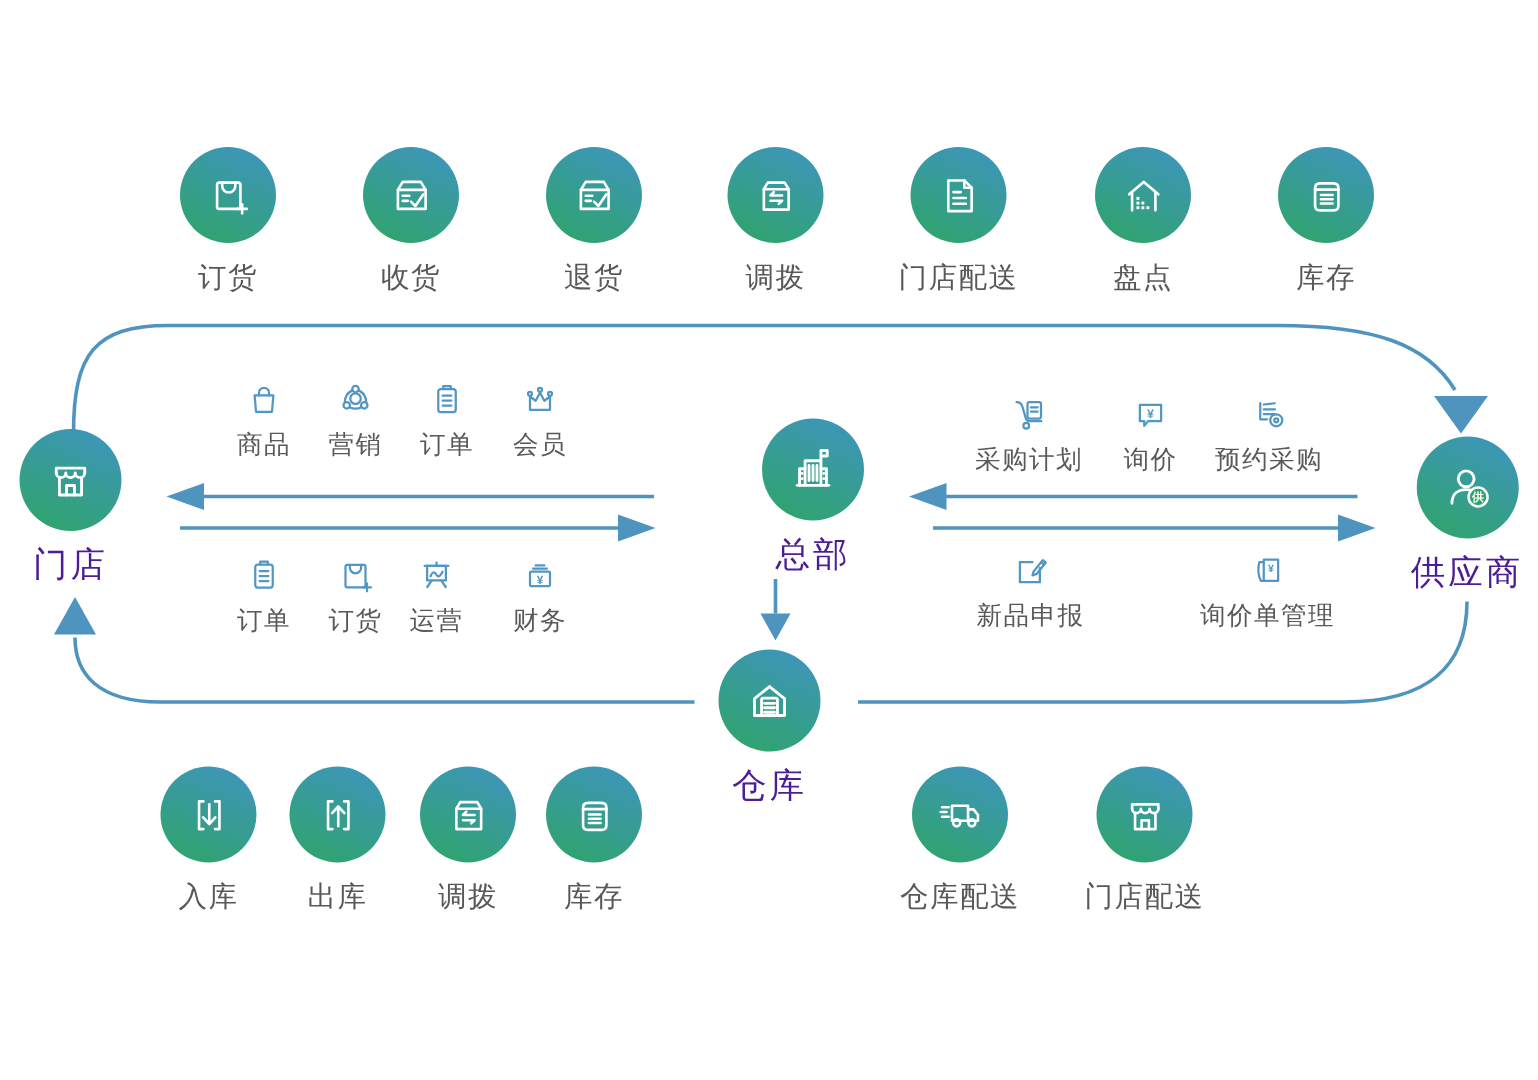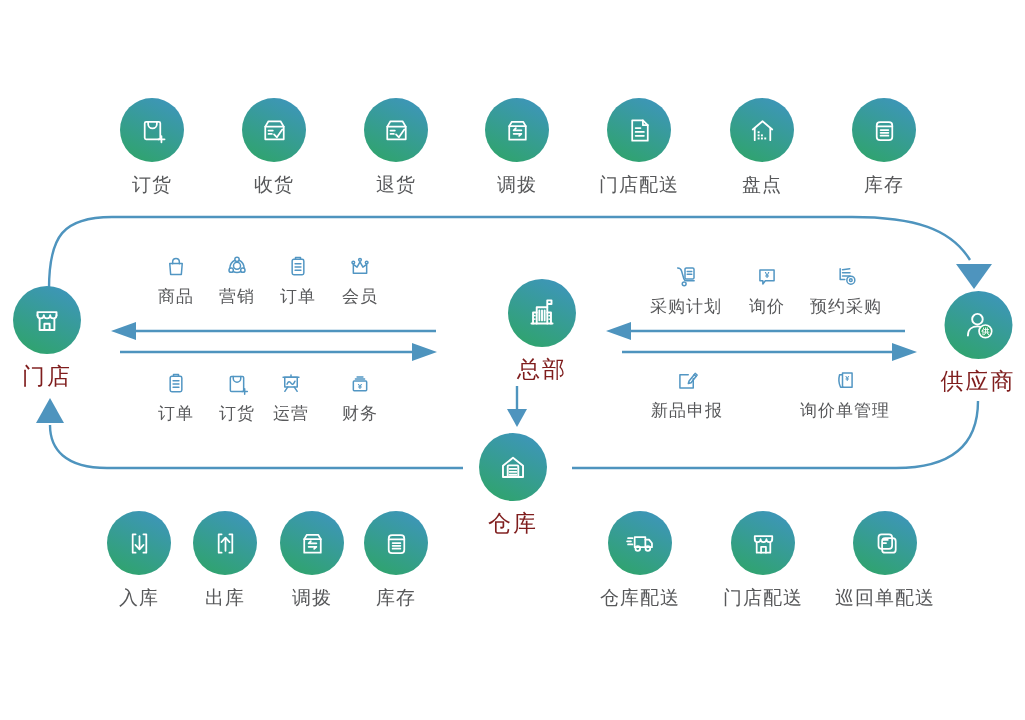--- a/index.html
+++ b/index.html
@@ -9,21 +9,21 @@
   .flow path{fill:none;stroke:#4E94BE;stroke-width:2.4;}
   .flow polygon{fill:#4E94BE;stroke:none;}
   .node{position:absolute;display:flex;flex-direction:column;align-items:center;transform:translateX(-50%);}
   .grad-circle{width:64px;height:64px;border-radius:50%;
     background:linear-gradient(205deg,#3E95BC 6%,#2FA46B 94%);
     display:flex;align-items:center;justify-content:center;color:#fff;flex:none;}
   .hub .grad-circle{width:68px;height:68px;}
   .cicon{width:35px;height:35px;}
   .hub-icon{width:38px;height:38px;}
   .node-label{margin-top:10px;font-size:19px;color:#57585A;letter-spacing:1px;white-space:nowrap;}
-  .hub .node-label{margin-top:7px;font-size:23px;color:#7f1d1d;letter-spacing:2px;}
+  .hub .node-label{margin-top:7px;font-size:23px;color:#4c1d95;letter-spacing:2px;}
   .mod{position:absolute;display:flex;flex-direction:column;align-items:center;gap:3px;
     transform:translateX(-50%);color:#5296C3;}
   .micon{width:30px;height:30px;}
   .mod-label{font-size:17px;color:#58595B;letter-spacing:1px;white-space:nowrap;}
   .icon-stroke{fill:none;stroke:currentColor;stroke-width:1.8;stroke-linecap:round;stroke-linejoin:round;}
   .icon-fill{fill:currentColor;stroke:none;}
   .icon-text{fill:currentColor;stroke:none;font-family:"Liberation Sans","DejaVu Sans",sans-serif;font-weight:bold;}
 </style>
 </head>
 <body>
@@ -458,22 +458,14 @@
     <div class="node-label">仓库配送</div>
   </div>
   <div class="node" style="left:763px;top:511px">
     <div class="grad-circle">
         <svg class="cicon">
           <use href="#sym-storefront"></use>
         </svg>
       </div>
     <div class="node-label">门店配送</div>
   </div>
-  <div class="node" style="left:885px;top:511px">
-    <div class="grad-circle">
-        <svg class="cicon">
-          <use href="#sym-docstack"></use>
-        </svg>
-      </div>
-    <div class="node-label">巡回单配送</div>
-  </div>
 
 </div>
 
 </body></html>

